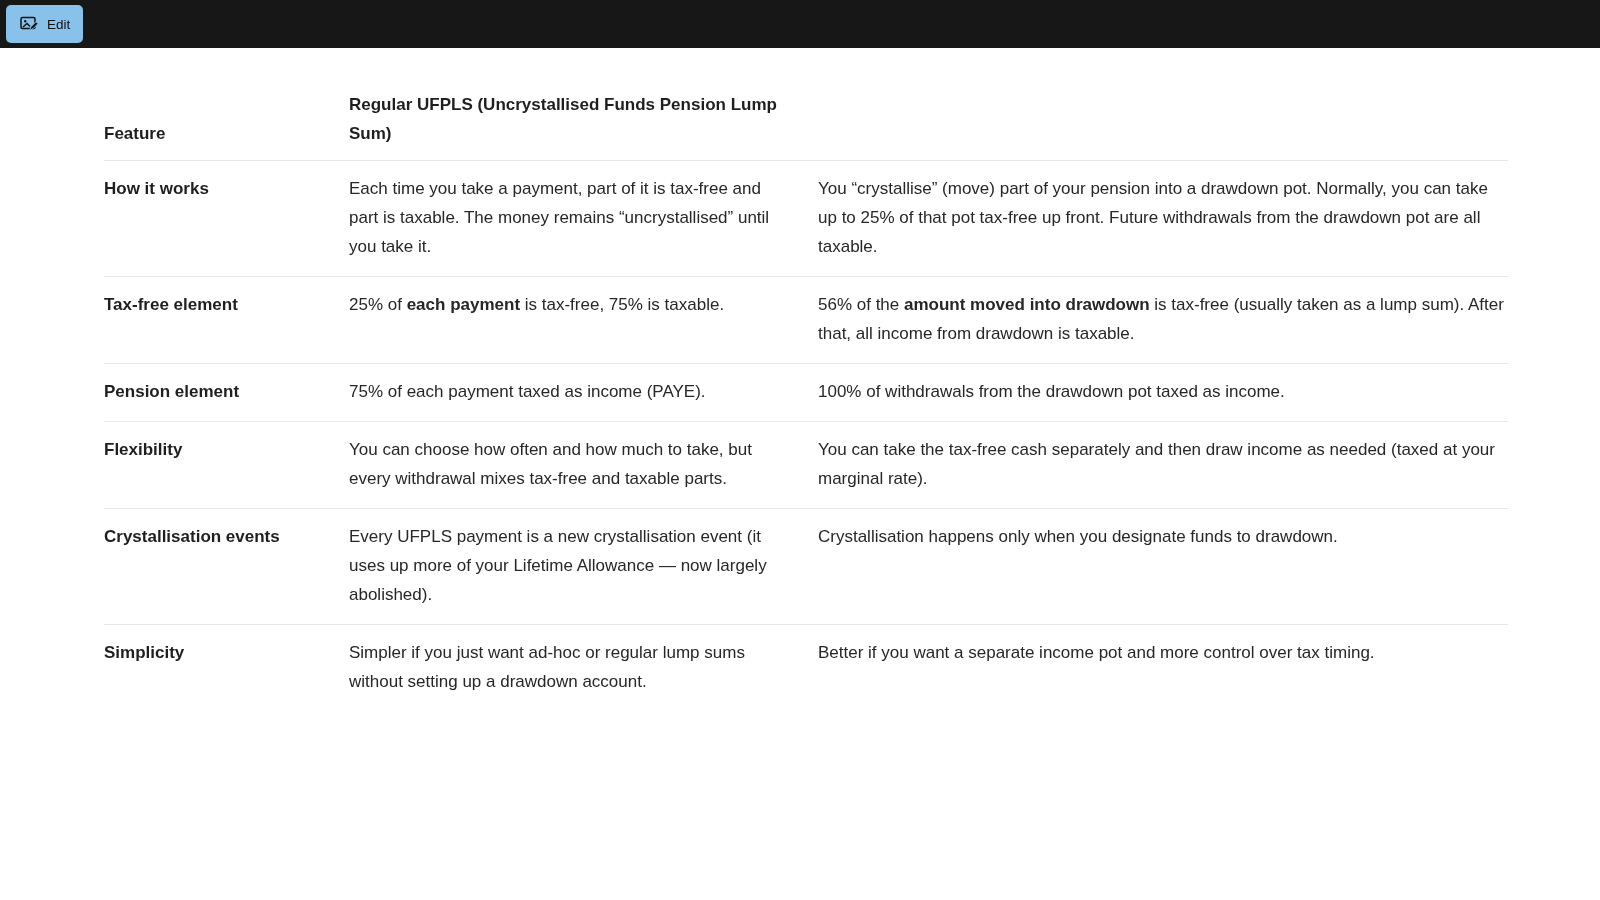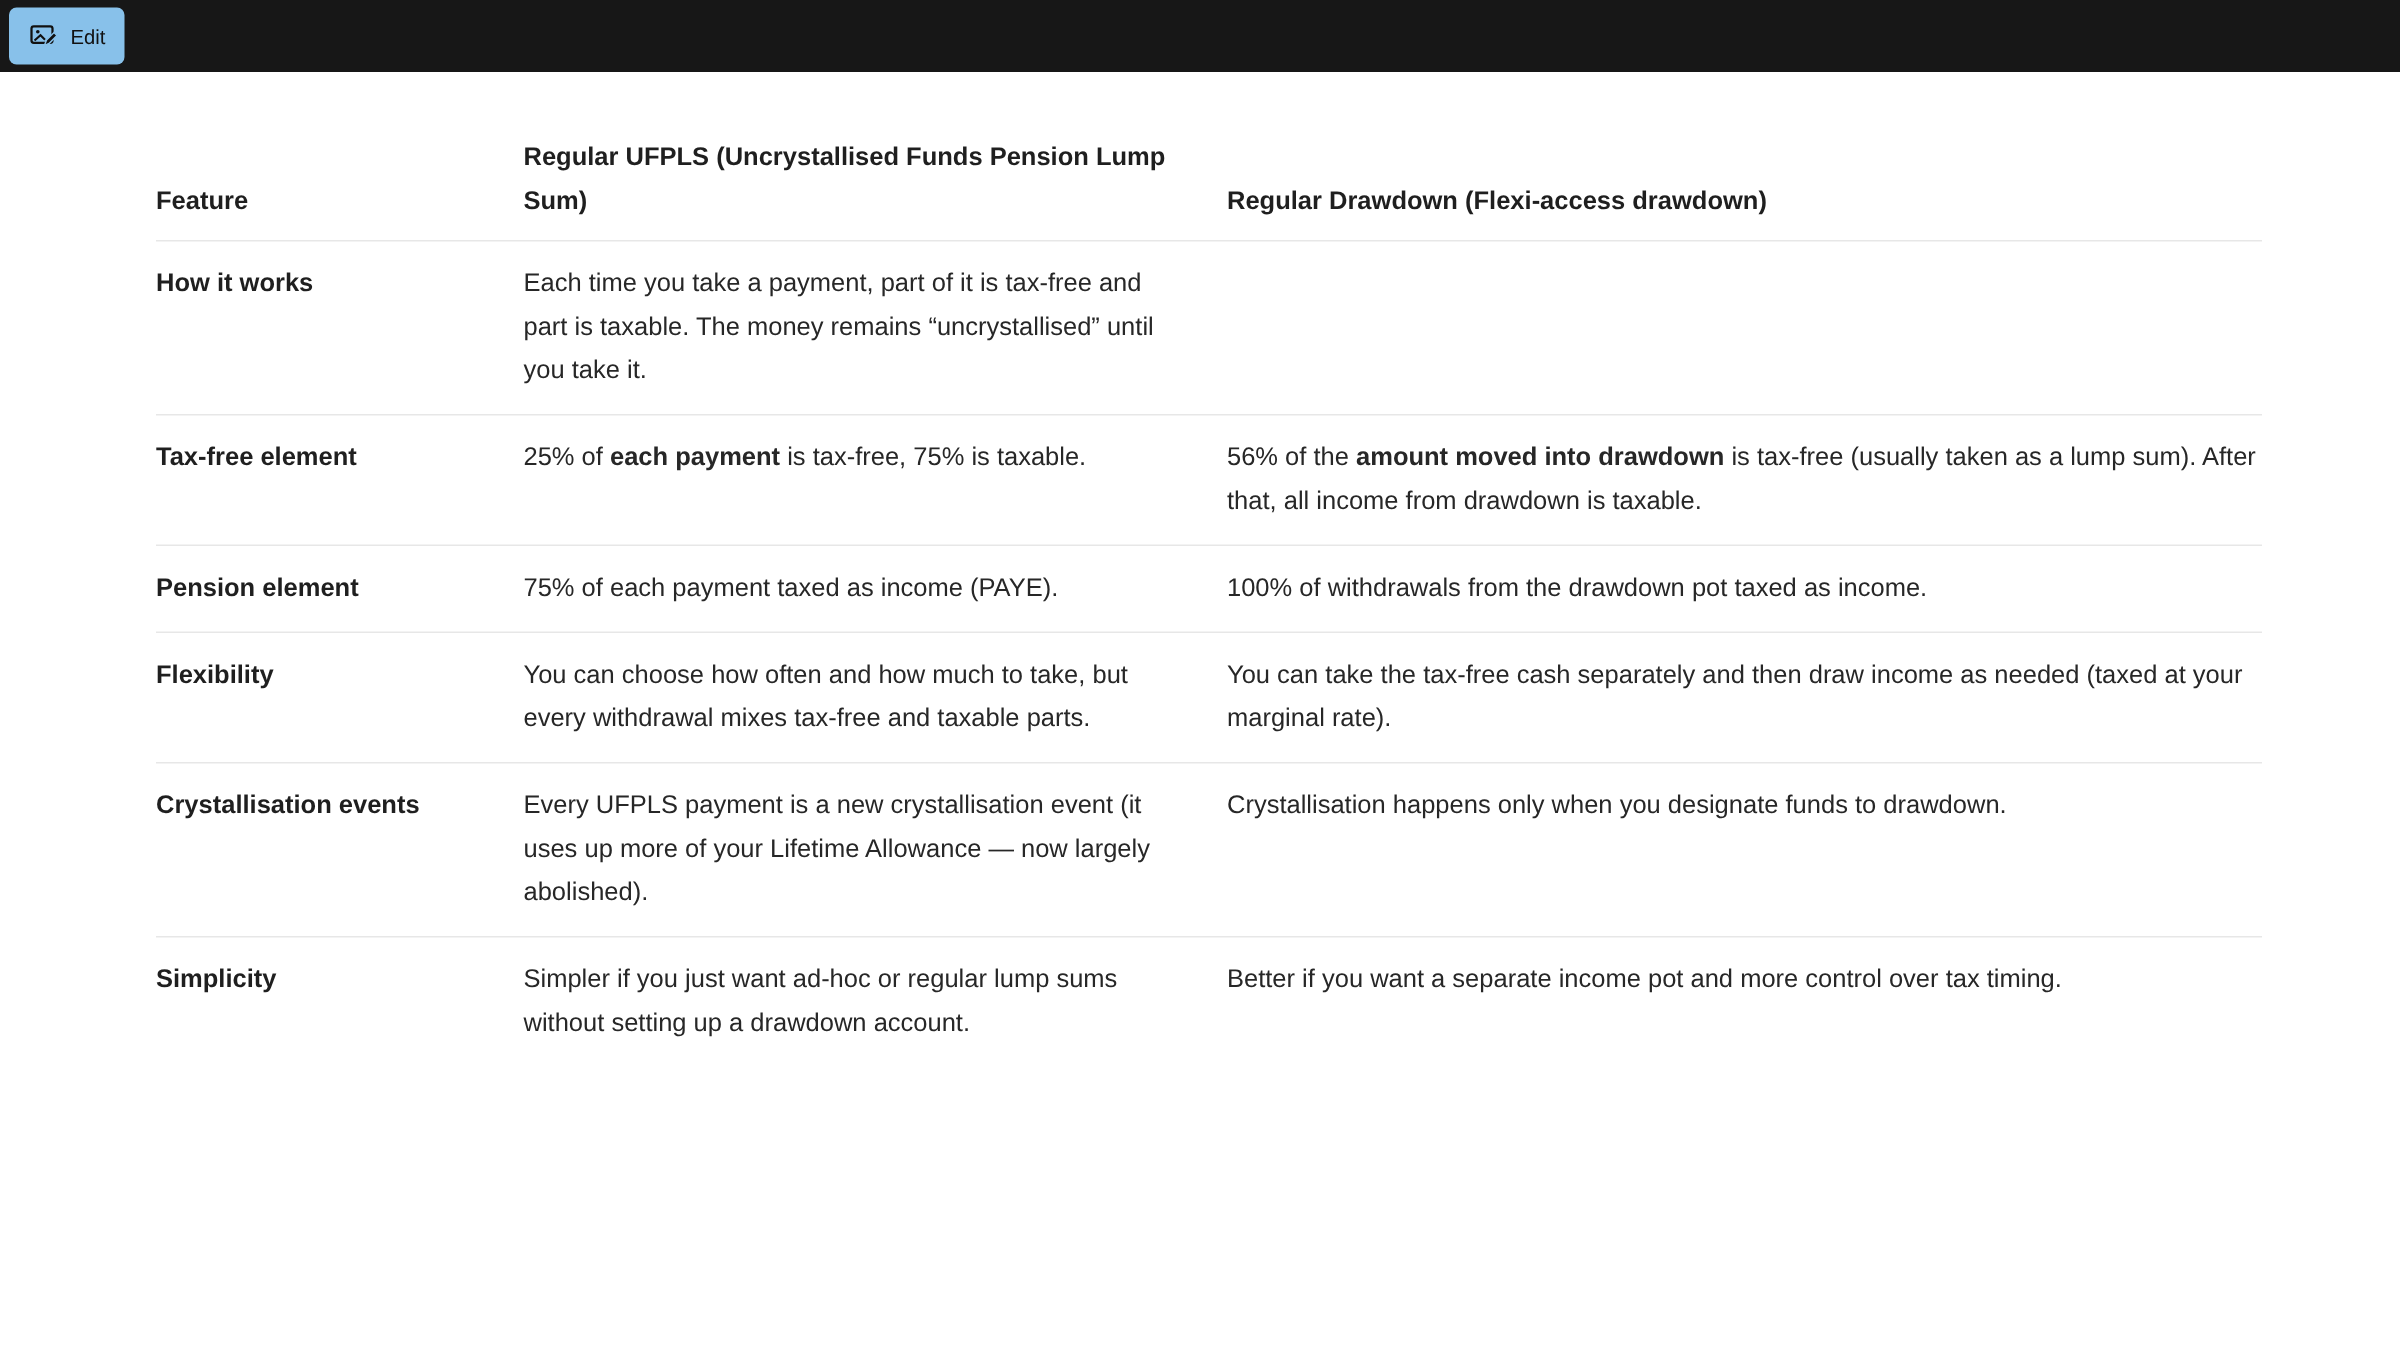--- a/index.html
+++ b/index.html
@@ -67,25 +67,25 @@
       </svg>
       <span>Edit</span>
     </button>
   </div>
 
   <div class="doc">
     <div id="tbl">
         <div class="trow thead">
           <div class="cell c0"><span>Feature</span></div>
           <div class="cell c1"><span>Regular UFPLS (Uncrystallised Funds Pension Lump Sum)</span></div>
-          <div class="cell c2"><span>Regular Drawdown (Flexi-access drawdown)</span></div>
         </div>
         <div class="trow">
           <div class="cell feature c0"><span>How it works</span></div>
           <div class="cell c1"><span>Each time you take a payment, part of it is tax-free and part is taxable. The money remains “uncrystallised” until you take it.</span></div>
+          <div class="cell c2"><span>You “crystallise” (move) part of your pension into a drawdown pot. Normally, you can take up to 25% of that pot tax-free up front. Future withdrawals from the drawdown pot are all taxable.</span></div>
         </div>
         <div class="trow">
           <div class="cell feature c0"><span>Tax-free element</span></div>
           <div class="cell c1"><span>25% of </span><b>each payment</b><span> is tax-free, 75% is taxable.</span></div>
           <div class="cell c2"><span>56% of the </span><b>amount moved into drawdown</b><span> is tax-free (usually taken as a lump sum). After that, all income from drawdown is taxable.</span></div>
         </div>
         <div class="trow">
           <div class="cell feature c0"><span>Pension element</span></div>
           <div class="cell c1"><span>75% of each payment taxed as income (PAYE).</span></div>
           <div class="cell c2"><span>100% of withdrawals from the drawdown pot taxed as income.</span></div>

